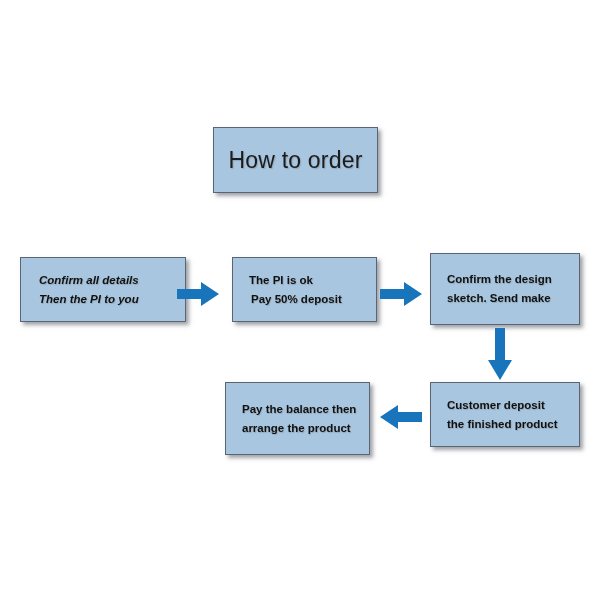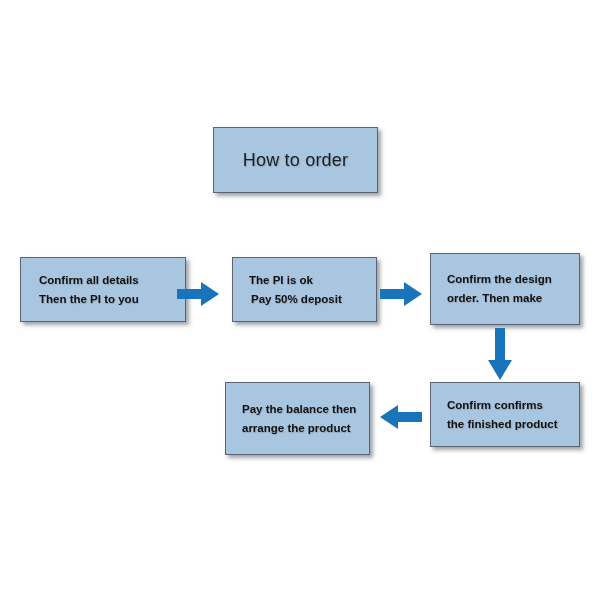--- a/index.html
+++ b/index.html
@@ -31,21 +31,21 @@
     flex-direction: column;
     justify-content: center;
   }
 
   .node.title-node {
     align-items: center;
     justify-content: center;
   }
 
   .node-title-text {
-    font-size: 18px;
+    font-size: 23px;
     font-weight: 400;
     color: #1c1c1c;
     letter-spacing: 0.2px;
     text-shadow: 1px 1px 1px rgba(120, 130, 140, 0.45);
   }
 
   .node-line {
     font-size: 11.5px;
     font-weight: bold;
     color: #111111;
@@ -72,21 +72,21 @@
 </style>
 </head>
 <body>
 
 <div id="canvas">
 
   <div class="node title-node" style="left:213px; top:127px; width:165px; height:66px;">
     <span class="node-title-text">How to order</span>
   </div>
 
-  <div class="node" style="left:20px; top:257px; width:166px; height:65px;">
+  <div class="node" style="left:20px; top:257px; width:166px; height:65px;font-style:italic;">
     <span class="node-line">Confirm all details</span>
     <span class="node-line">Then the PI to you</span>
   </div>
 
   <div class="arrow" style="left:177px; top:281px; width:42px; height:26px;">
     <svg width="42" height="26" viewBox="0 0 42 26">
       <polygon points="0,8 24,8 24,1 42,13 24,25 24,18 0,18" fill="#1874bb"></polygon>
     </svg>
   </div>
 
@@ -96,31 +96,31 @@
   </div>
 
   <div class="arrow" style="left:380px; top:281px; width:42px; height:26px;">
     <svg width="42" height="26" viewBox="0 0 42 26">
       <polygon points="0,8 24,8 24,1 42,13 24,25 24,18 0,18" fill="#1874bb"></polygon>
     </svg>
   </div>
 
   <div class="node" style="left:430px; top:253px; width:150px; height:72px;">
     <span class="node-line tight">Confirm the design</span>
-    <span class="node-line tight">order. Then make</span>
+    <span class="node-line tight">sketch. Send make</span>
   </div>
 
   <div class="arrow" style="left:487px; top:328px; width:26px; height:52px;">
     <svg width="26" height="52" viewBox="0 0 26 52">
       <polygon points="8,0 18,0 18,32 25,32 13,52 1,32 8,32" fill="#1874bb"></polygon>
     </svg>
   </div>
 
   <div class="node" style="left:430px; top:382px; width:150px; height:65px;">
-    <span class="node-line tight">Confirm confirms</span>
+    <span class="node-line tight">Customer deposit</span>
     <span class="node-line tight">the finished product</span>
   </div>
 
   <div class="arrow" style="left:380px; top:404px; width:42px; height:26px;">
     <svg width="42" height="26" viewBox="0 0 42 26">
       <polygon points="42,8 18,8 18,1 0,13 18,25 18,18 42,18" fill="#1874bb"></polygon>
     </svg>
   </div>
 
   <div class="node" style="left:225px; top:382px; width:145px; height:73px;">

